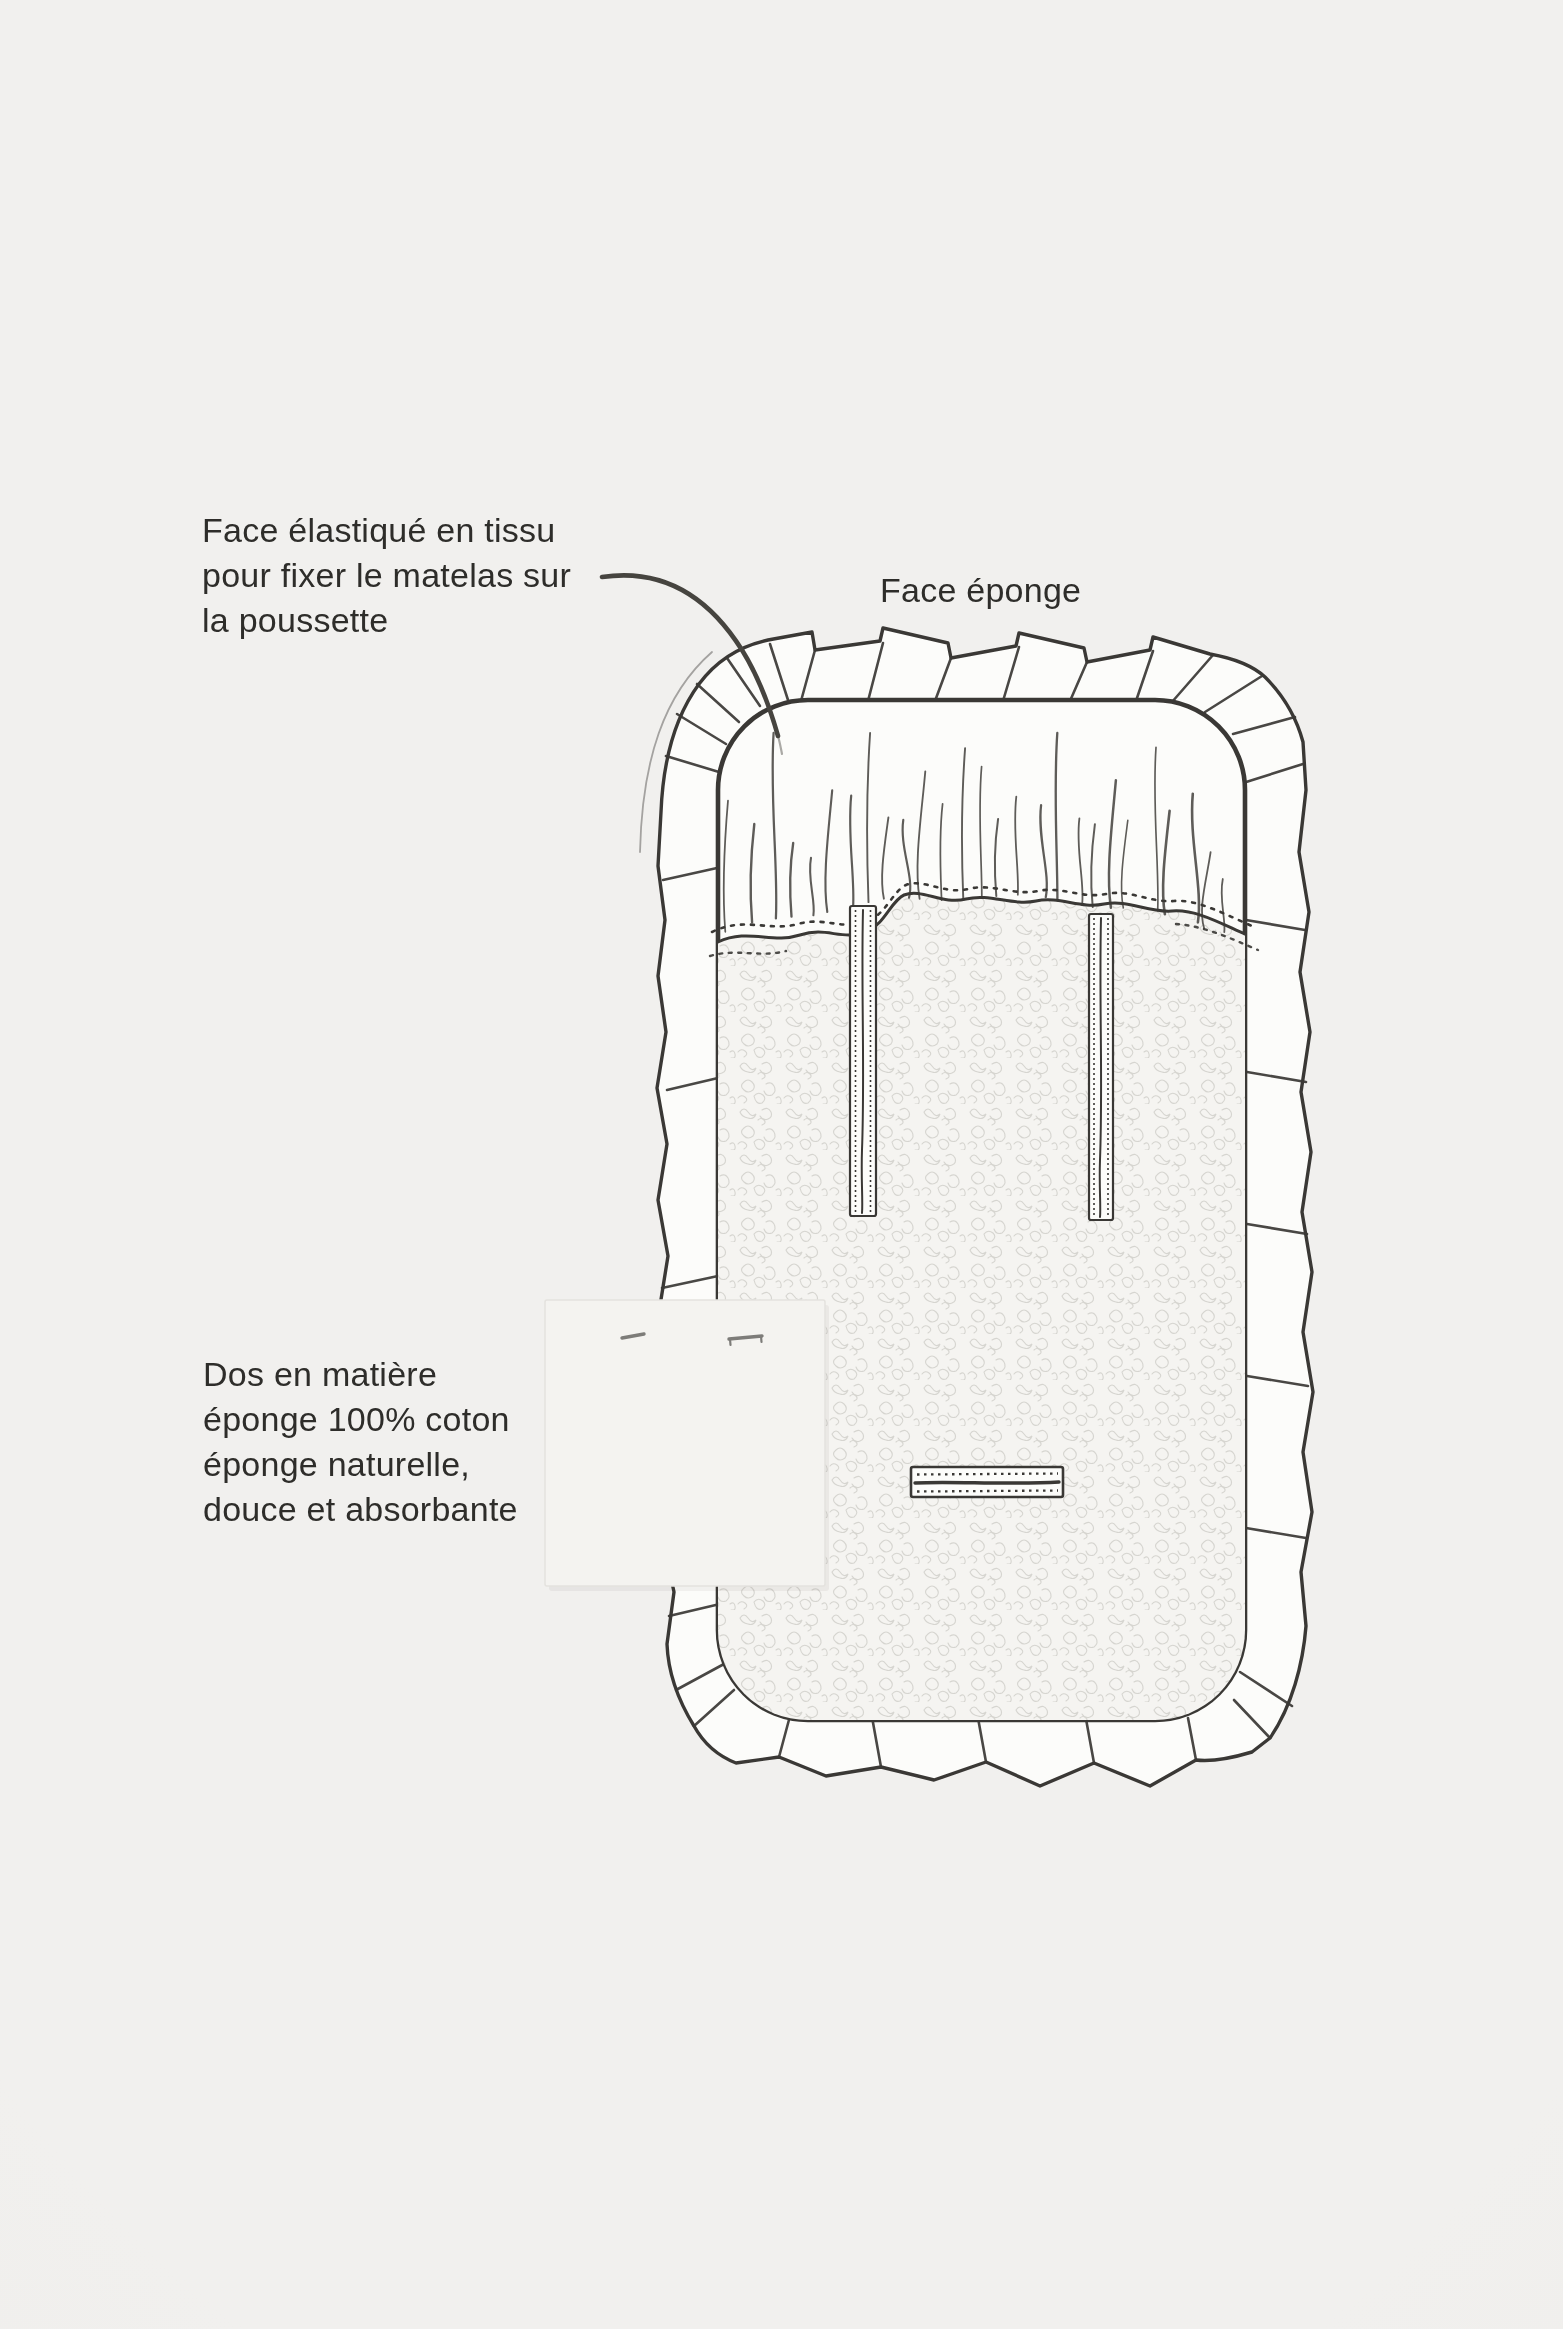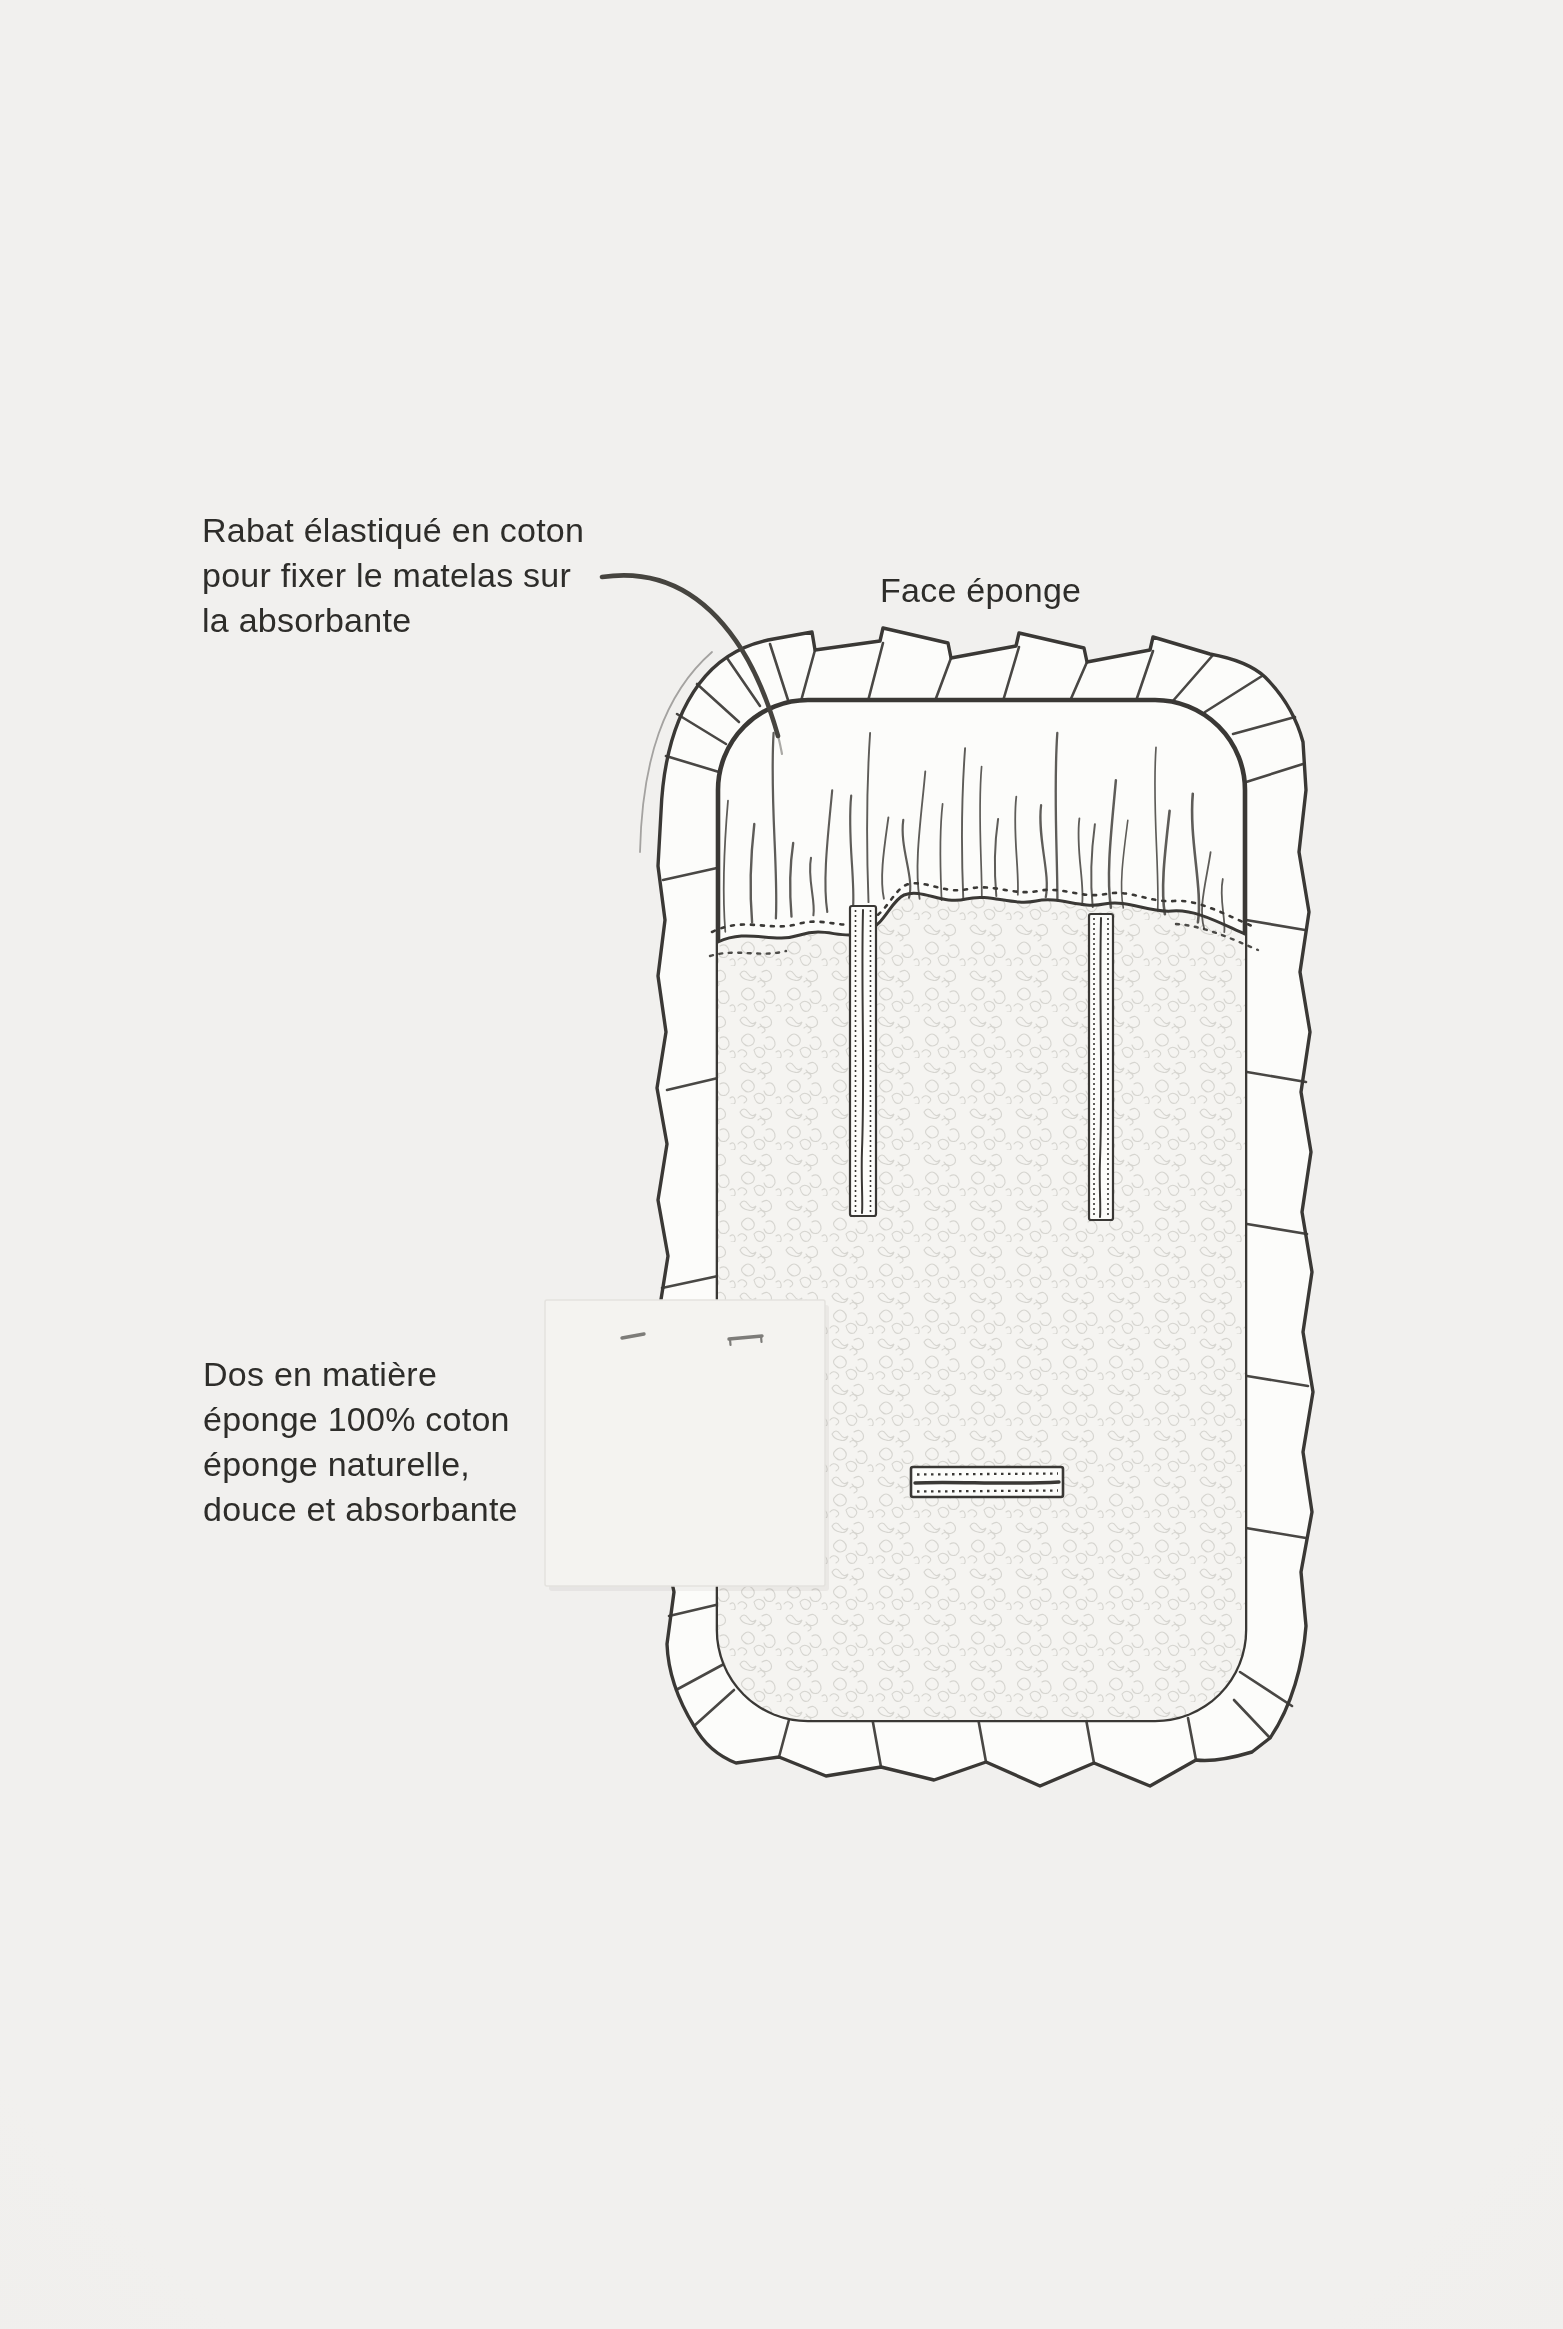--- a/index.html
+++ b/index.html
@@ -249,23 +249,23 @@
       <path class="staple-thin" d="M730 1339 L730.5 1345 M761 1336 L761.5 1342"></path>
     </g>
 
     <g>
       <path class="leader" d="M602 577 C662 568 708 596 742 650 C757 674 770 708 778 736"></path>
       <path class="leader-tail" d="M778 736 C780 743 781 749 782 754"></path>
     </g>
   </svg>
 
   <div class="note note-flap">
-    <span>Rabat élastiqué en coton</span>
+    <span>Face élastiqué en tissu</span>
     <span>pour fixer le matelas sur</span>
-    <span>la absorbante</span>
+    <span>la poussette</span>
   </div>
 
   <div class="label-face">Face éponge</div>
 
   <div class="note note-back">
     <span>Dos en matière</span>
     <span>éponge 100% coton</span>
     <span>éponge naturelle,</span>
     <span>douce et absorbante</span>
   </div>

